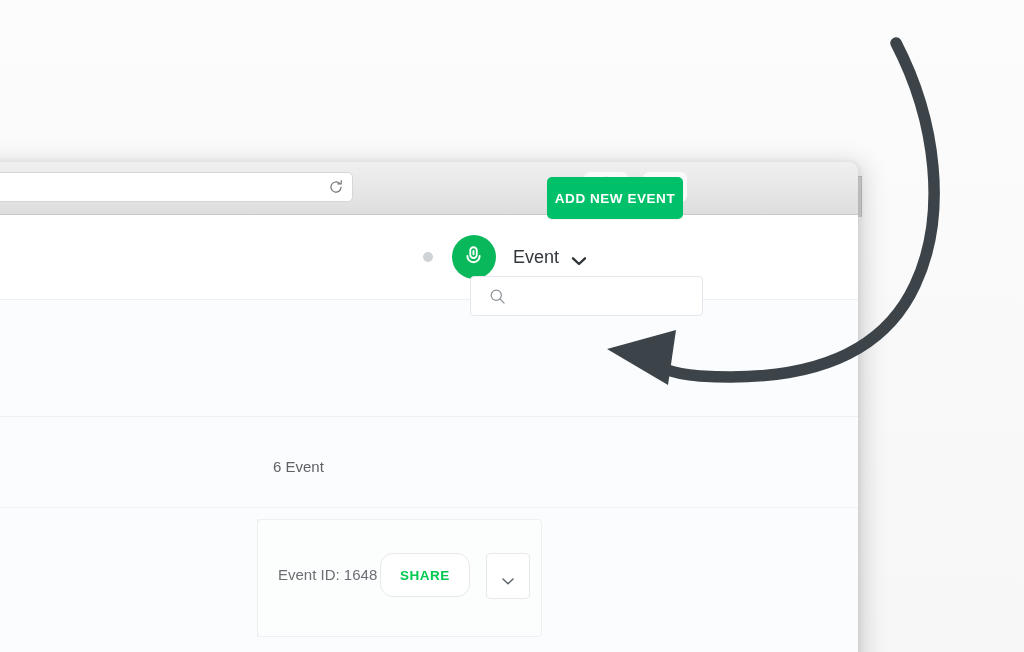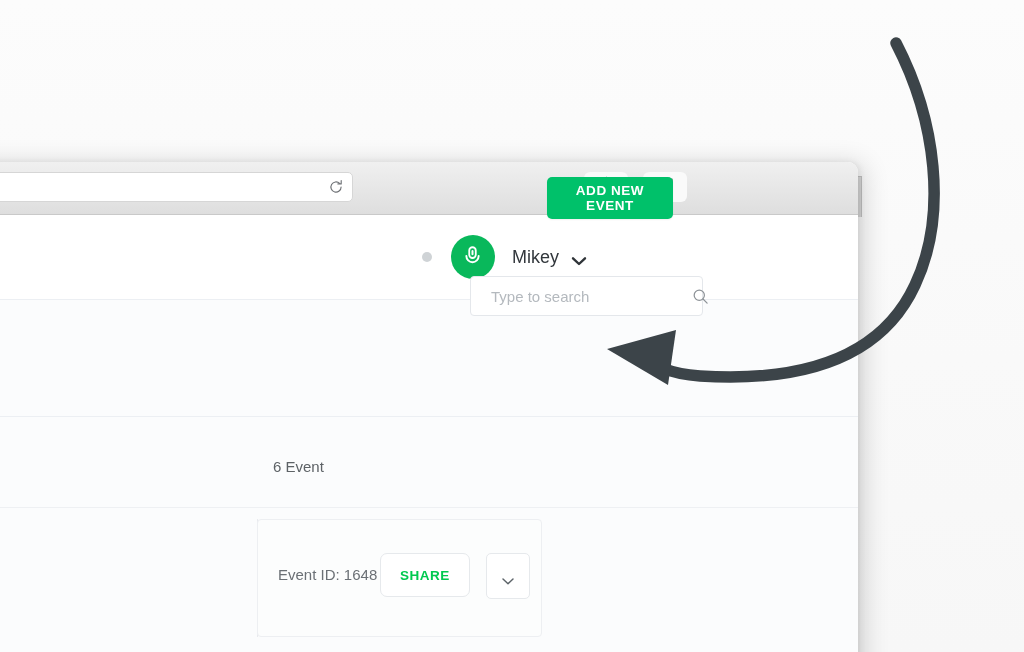--- a/index.html
+++ b/index.html
@@ -151,21 +151,21 @@
   #action-bar {
     position: relative;
     height: 116px;
     border-bottom: 1px solid #eceff3;
     background: #fbfcfd;
   }
   #add-new-event-button {
     position: absolute;
     left: 547px;
     top: 177px;
-    width: 126px;
+    width: 136px;
     height: 42px;
     background: #00c16a;
     border: none;
     border-radius: 5px;
     color: #ffffff;
     font-size: 13.5px;
     font-weight: bold;
     letter-spacing: .55px;
     font-family: "Liberation Sans", sans-serif;
     cursor: pointer;
@@ -247,21 +247,21 @@
     white-space: nowrap;
   }
   #share-button-card {
     position: absolute;
     left: 122px;
     top: 33px;
     width: 90px;
     height: 44px;
     background: #ffffff;
     border: 1px solid #e6e9ec;
-    border-radius: 7px;
+    border-radius: 13px;
     color: #00c94f;
     font-size: 13.5px;
     font-weight: bold;
     letter-spacing: .5px;
     font-family: "Liberation Sans", sans-serif;
     cursor: pointer;
   }
   #expand-button {
     position: absolute;
     left: 228px;
@@ -341,21 +341,21 @@
         <span id="avatar">
           <span>
             <svg viewBox="0 0 26 26" width="25" height="25" fill="none" stroke="#ffffff" stroke-width="1.9" stroke-linecap="round" stroke-linejoin="round">
               <rect x="9.6" y="4.4" width="6.8" height="11.2" rx="3.4"></rect>
               <path d="M13 8.2 V11.8" stroke-width="2.1"></path>
               <path d="M6.6 13.6 a6.4 6.4 0 0 0 12.8 0" stroke-width="2.0"></path>
             </svg>
           </span>
         </span>
 
-        <span id="account-name">Mikey</span>
+        <span id="account-name">Event</span>
 
         <span class="chevron-thick">
           <svg viewBox="0 0 16 10" width="16" height="10" fill="none" stroke="#2f3438" stroke-width="2.4" stroke-linecap="round" stroke-linejoin="round">
             <path d="M2 2.3 L8 8 L14 2.3"></path>
           </svg>
         </span>
       </div>
     </div>
 
     <div id="action-bar"></div>
@@ -381,21 +381,20 @@
         </div>
       </div>
     </div>
 
   </div>
 </div>
 
 <button id="add-new-event-button">ADD NEW EVENT</button>
 
 <div id="search-box">
-  <input id="search-input" type="text" placeholder="Type to search" style="">
   <span class="search-icon">
     <svg viewBox="0 0 18 18" width="17" height="17" fill="none" stroke="#8d9297" stroke-width="1.3" stroke-linecap="round">
       <circle cx="7.7" cy="7.7" r="5.4"></circle>
       <path d="M11.7 11.7 L16 16"></path>
     </svg>
   </span>
 </div>
 
 <svg id="annotation-arrow" viewBox="0 0 1024 652" xmlns="http://www.w3.org/2000/svg">
   <path d="M896 43

